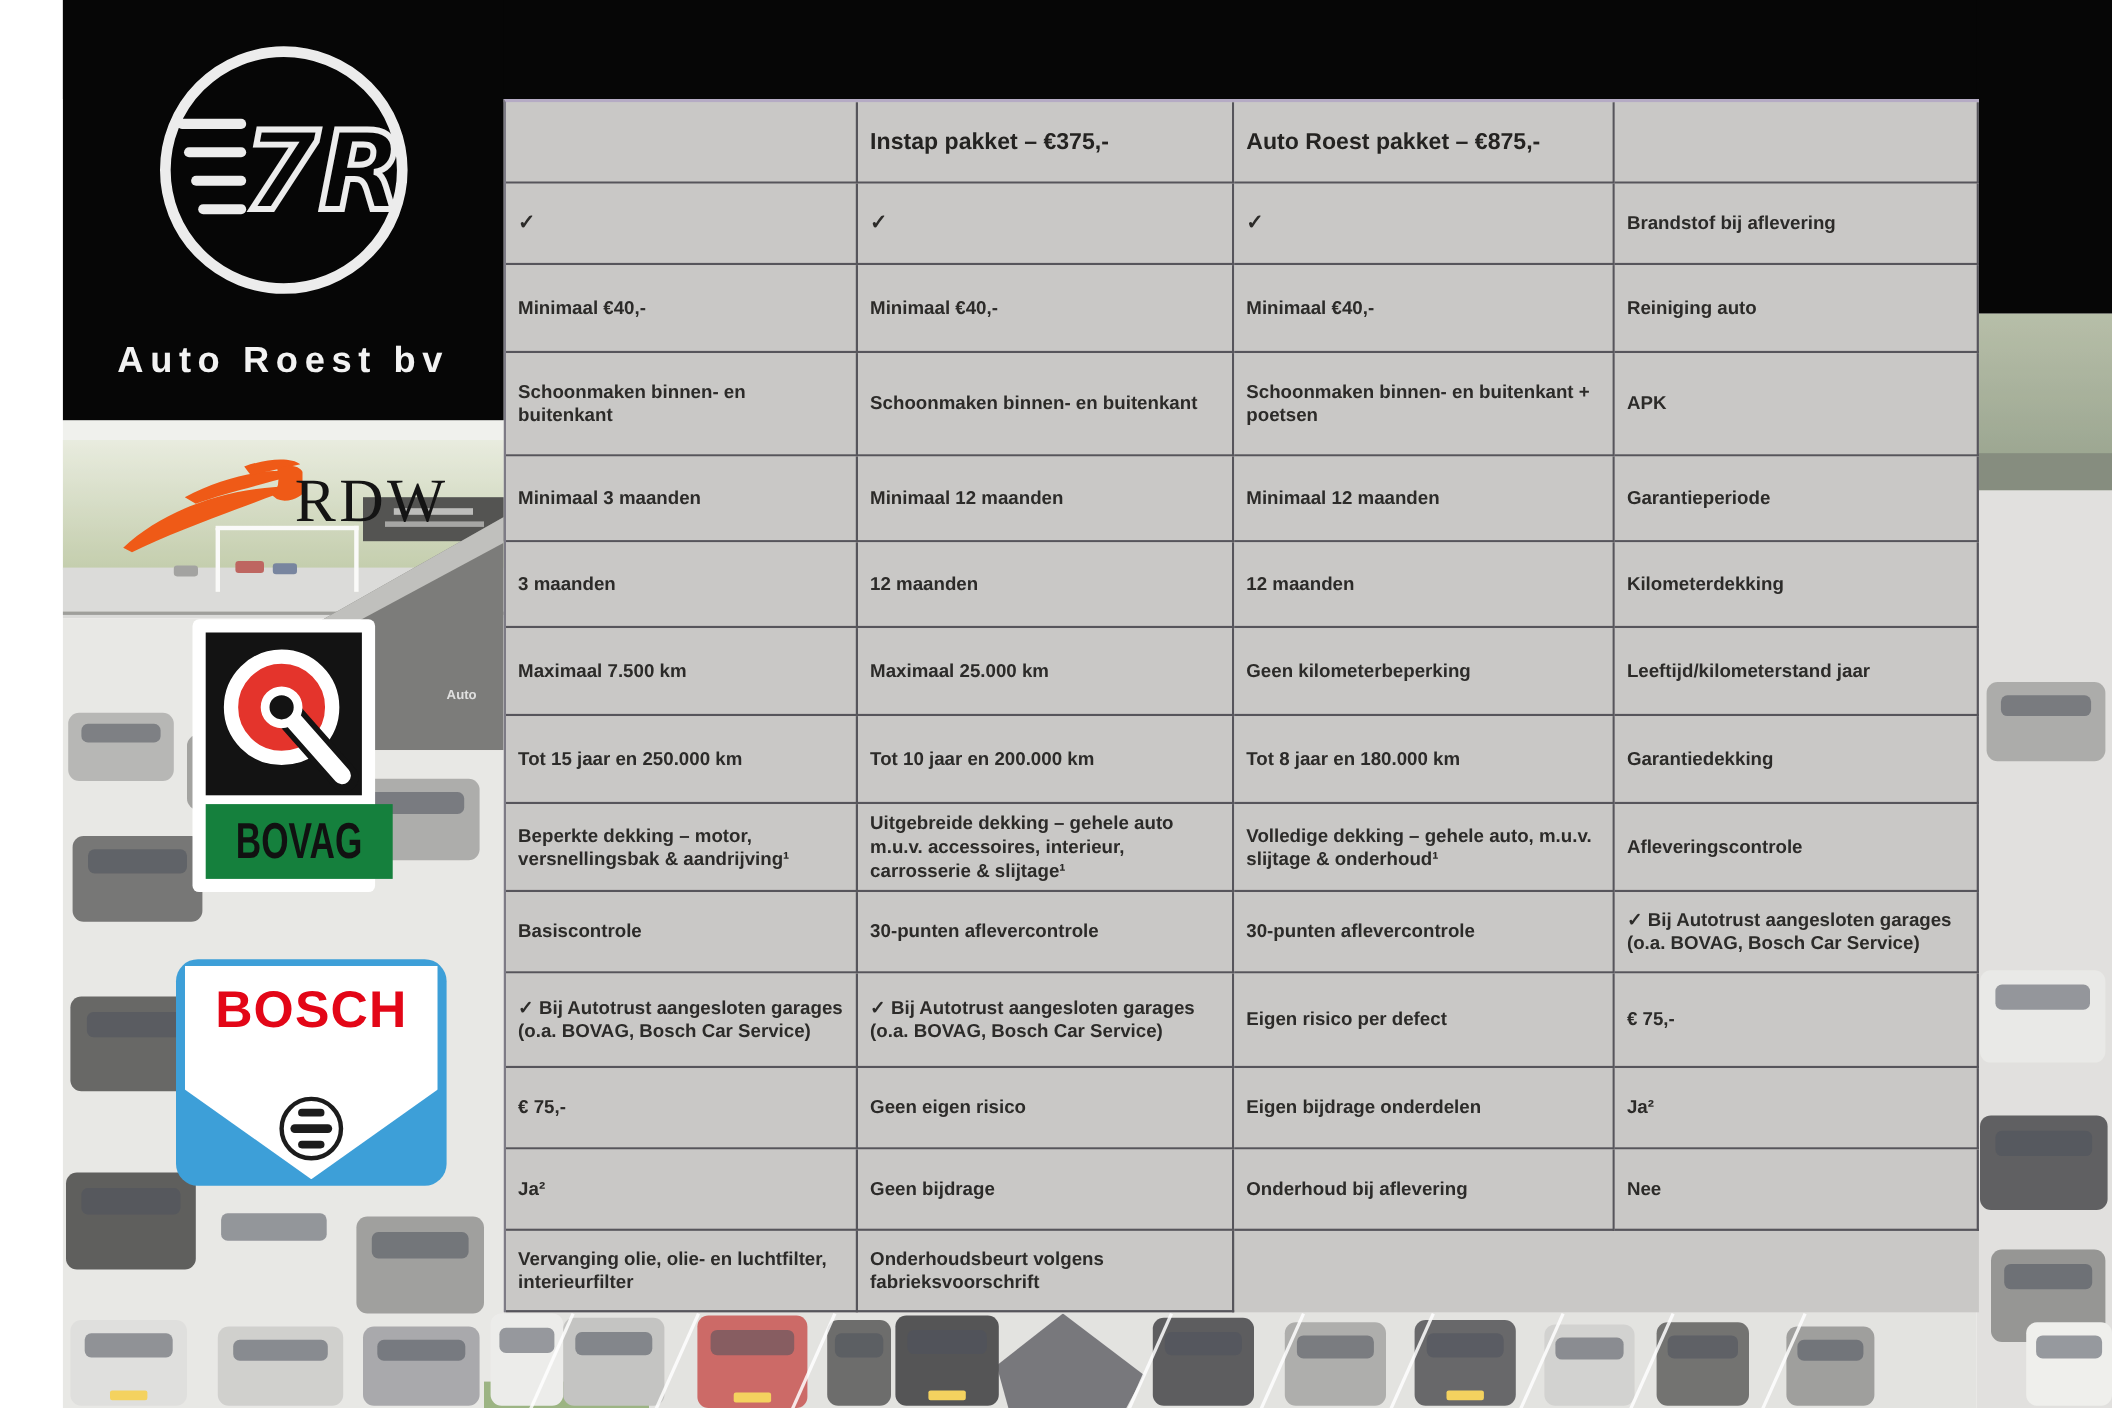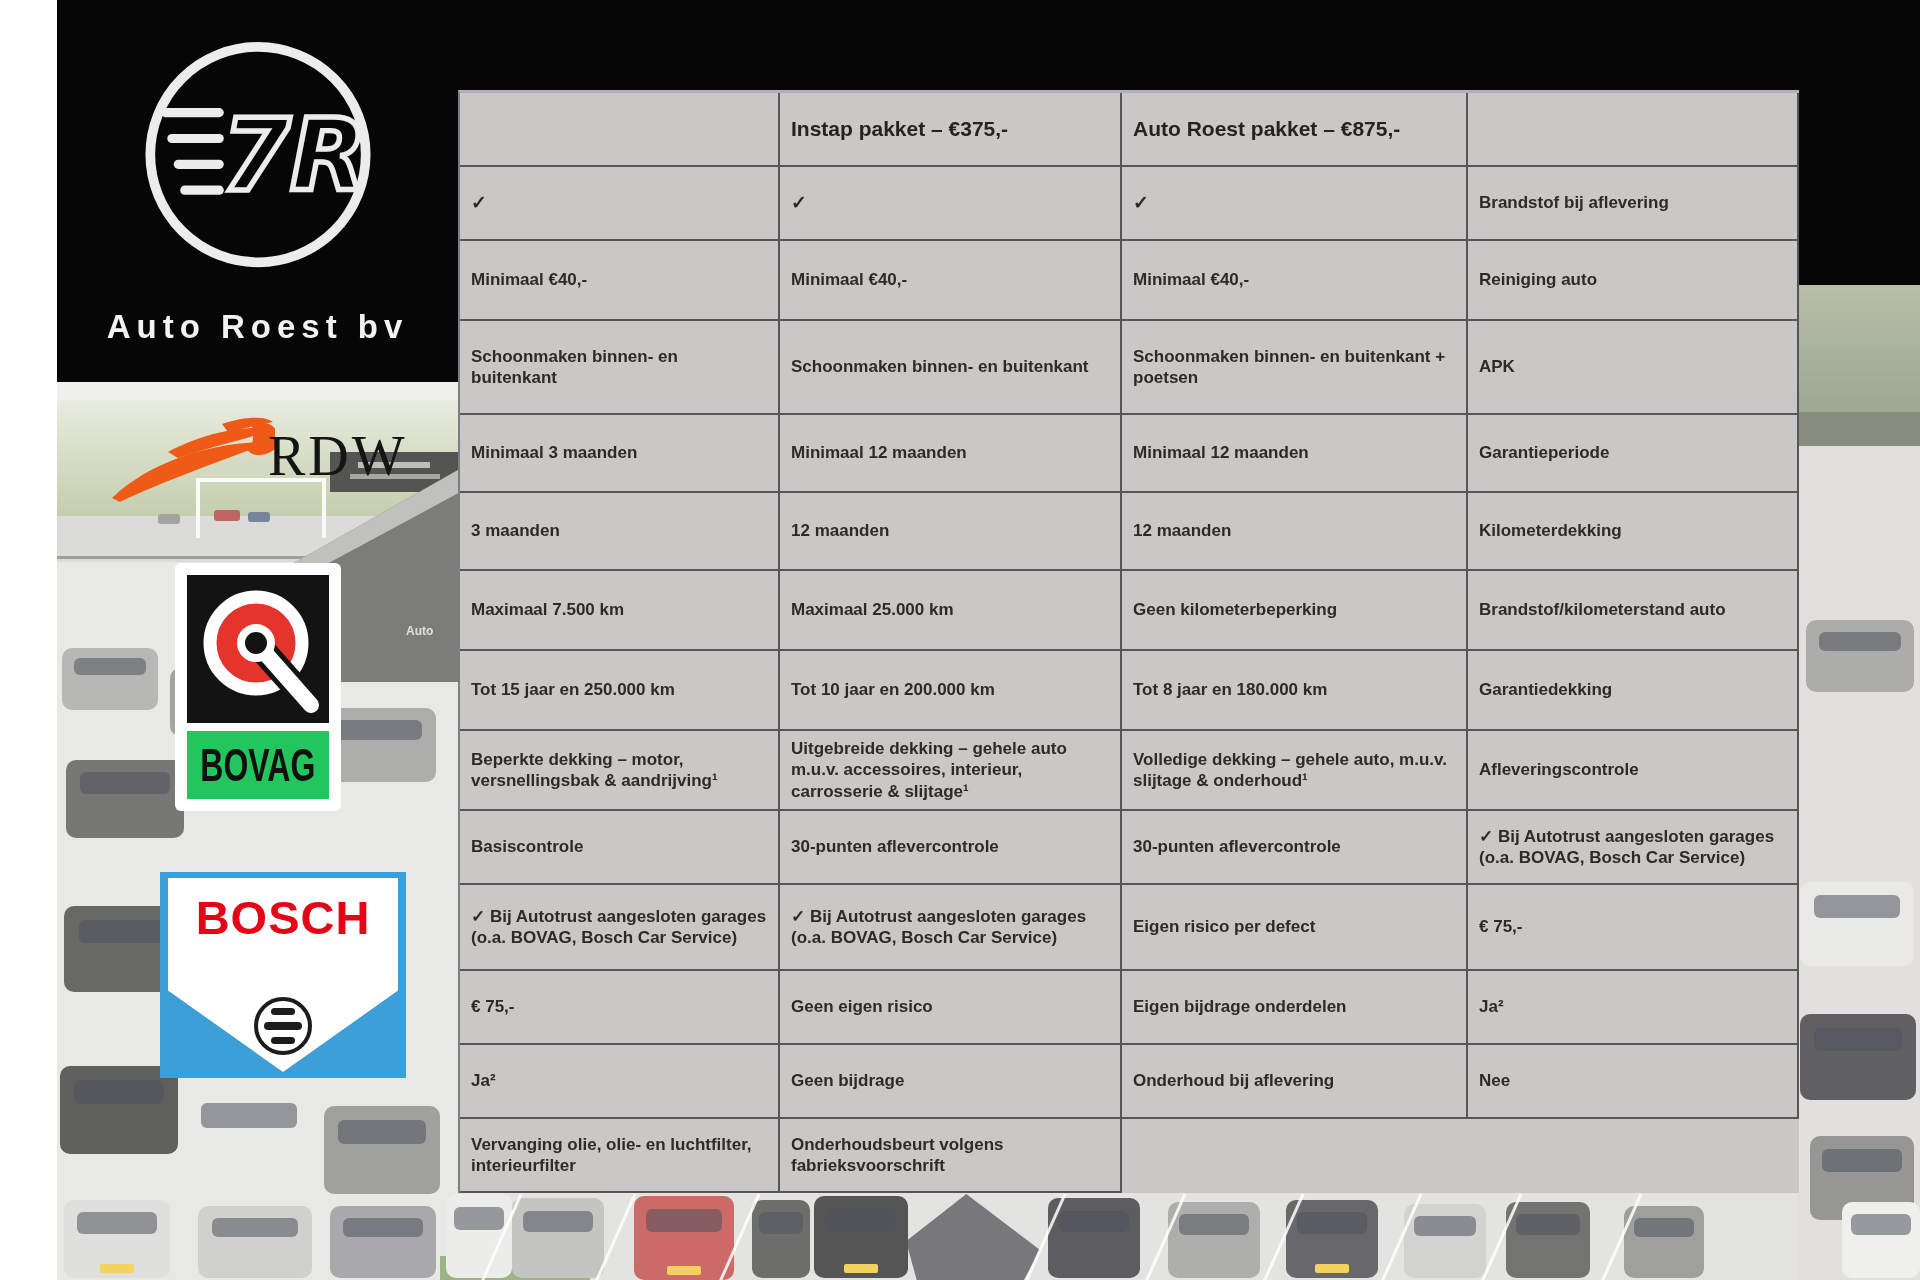--- a/index.html
+++ b/index.html
@@ -17,21 +17,21 @@
   .pline{position:absolute;width:3px;height:96px;background:rgba(255,255,255,.85);
          transform:rotate(24deg);}
   
   .black{position:absolute;background:#060606;z-index:20;}
   
   .logo{position:absolute;z-index:30;}
   .ar-name{position:absolute;left:57px;width:401px;top:308px;text-align:center;
            color:#f2f2f2;font-weight:bold;font-size:33px;letter-spacing:6px;z-index:31;}
   .bovag-card{background:#ffffff;border-radius:6px;}
   .bovag-black{position:absolute;left:12px;top:12px;width:142px;height:148px;background:#131313;}
-  .bovag-band{position:absolute;left:12px;top:168px;width:142px;height:68px;background:#22c55e;
+  .bovag-band{position:absolute;left:12px;top:168px;width:170px;height:68px;background:#15803d;
               display:flex;align-items:center;justify-content:center;}
   .bovag-band span{font-weight:bold;font-size:40px;color:#111;transform:scaleX(.8) scaleY(1.15);
                    letter-spacing:0px;}
   .bosch-card{background:#3d9fd8;}
   .bosch-shield{position:absolute;left:8px;top:6px;width:230px;height:194px;background:#ffffff;
     clip-path:polygon(0 0,100% 0,100% 58%,50% 100%,0 58%);}
   .bosch-bosch{position:absolute;left:0;width:100%;top:18px;text-align:center;
                color:#e30617;font-weight:bold;font-size:47px;letter-spacing:1px;}
   .bosch-service{position:absolute;left:0;width:100%;top:72px;text-align:center;
                  color:#156f7d;font-weight:bold;font-size:45px;}
@@ -222,21 +222,21 @@
         <line x1="72" y1="71" x2="126" y2="132" stroke="#131313" stroke-width="26" stroke-linecap="round"></line>
         <line x1="72" y1="71" x2="124" y2="130" stroke="#ffffff" stroke-width="16" stroke-linecap="round"></line>
         <circle cx="69" cy="68" r="15" fill="#131313" stroke="#ffffff" stroke-width="8"></circle>
       </svg>
     </div>
     <div class="bovag-band">
       <span>BOVAG</span>
     </div>
   </div>
 
-  <div class="logo bosch-card" style="left:160px;top:872px;width:246px;height:206px;">
+  <div class="logo bosch-card" style="left:160px;top:872px;width:246px;height:206px;border-radius:20px;">
     <div class="bosch-shield"></div>
     <div class="bosch-bosch">BOSCH</div>
     <svg class="abs" style="left:91px;top:122px;" width="64" height="64" viewBox="0 0 64 64">
       <circle cx="32" cy="32" r="27" fill="#ffffff" stroke="#1c1c1c" stroke-width="4"></circle>
       <rect x="20" y="14" width="24" height="7" rx="3.5" fill="#1c1c1c"></rect>
       <rect x="13" y="28" width="38" height="8" rx="4" fill="#1c1c1c"></rect>
       <rect x="20" y="43" width="24" height="7" rx="3.5" fill="#1c1c1c"></rect>
     </svg>
   </div>
 
@@ -261,21 +261,21 @@
       <div class="cell">Minimaal 12 maanden</div>
       <div class="cell">Minimaal 12 maanden</div>
       <div class="cell">Garantieperiode</div>
       <div class="cell">3 maanden</div>
       <div class="cell">12 maanden</div>
       <div class="cell">12 maanden</div>
       <div class="cell">Kilometerdekking</div>
       <div class="cell">Maximaal 7.500 km</div>
       <div class="cell">Maximaal 25.000 km</div>
       <div class="cell">Geen kilometerbeperking</div>
-      <div class="cell">Brandstof/kilometerstand auto</div>
+      <div class="cell">Leeftijd/kilometerstand jaar</div>
       <div class="cell">Tot 15 jaar en 250.000 km</div>
       <div class="cell">Tot 10 jaar en 200.000 km</div>
       <div class="cell">Tot 8 jaar en 180.000 km</div>
       <div class="cell">Garantiedekking</div>
       <div class="cell">Beperkte dekking – motor, versnellingsbak &amp; aandrijving¹</div>
       <div class="cell">Uitgebreide dekking – gehele auto m.u.v. accessoires, interieur, carrosserie &amp; slijtage¹</div>
       <div class="cell">Volledige dekking – gehele auto, m.u.v. slijtage &amp; onderhoud¹</div>
       <div class="cell">Afleveringscontrole</div>
       <div class="cell">Basiscontrole</div>
       <div class="cell">30-punten aflevercontrole</div>

